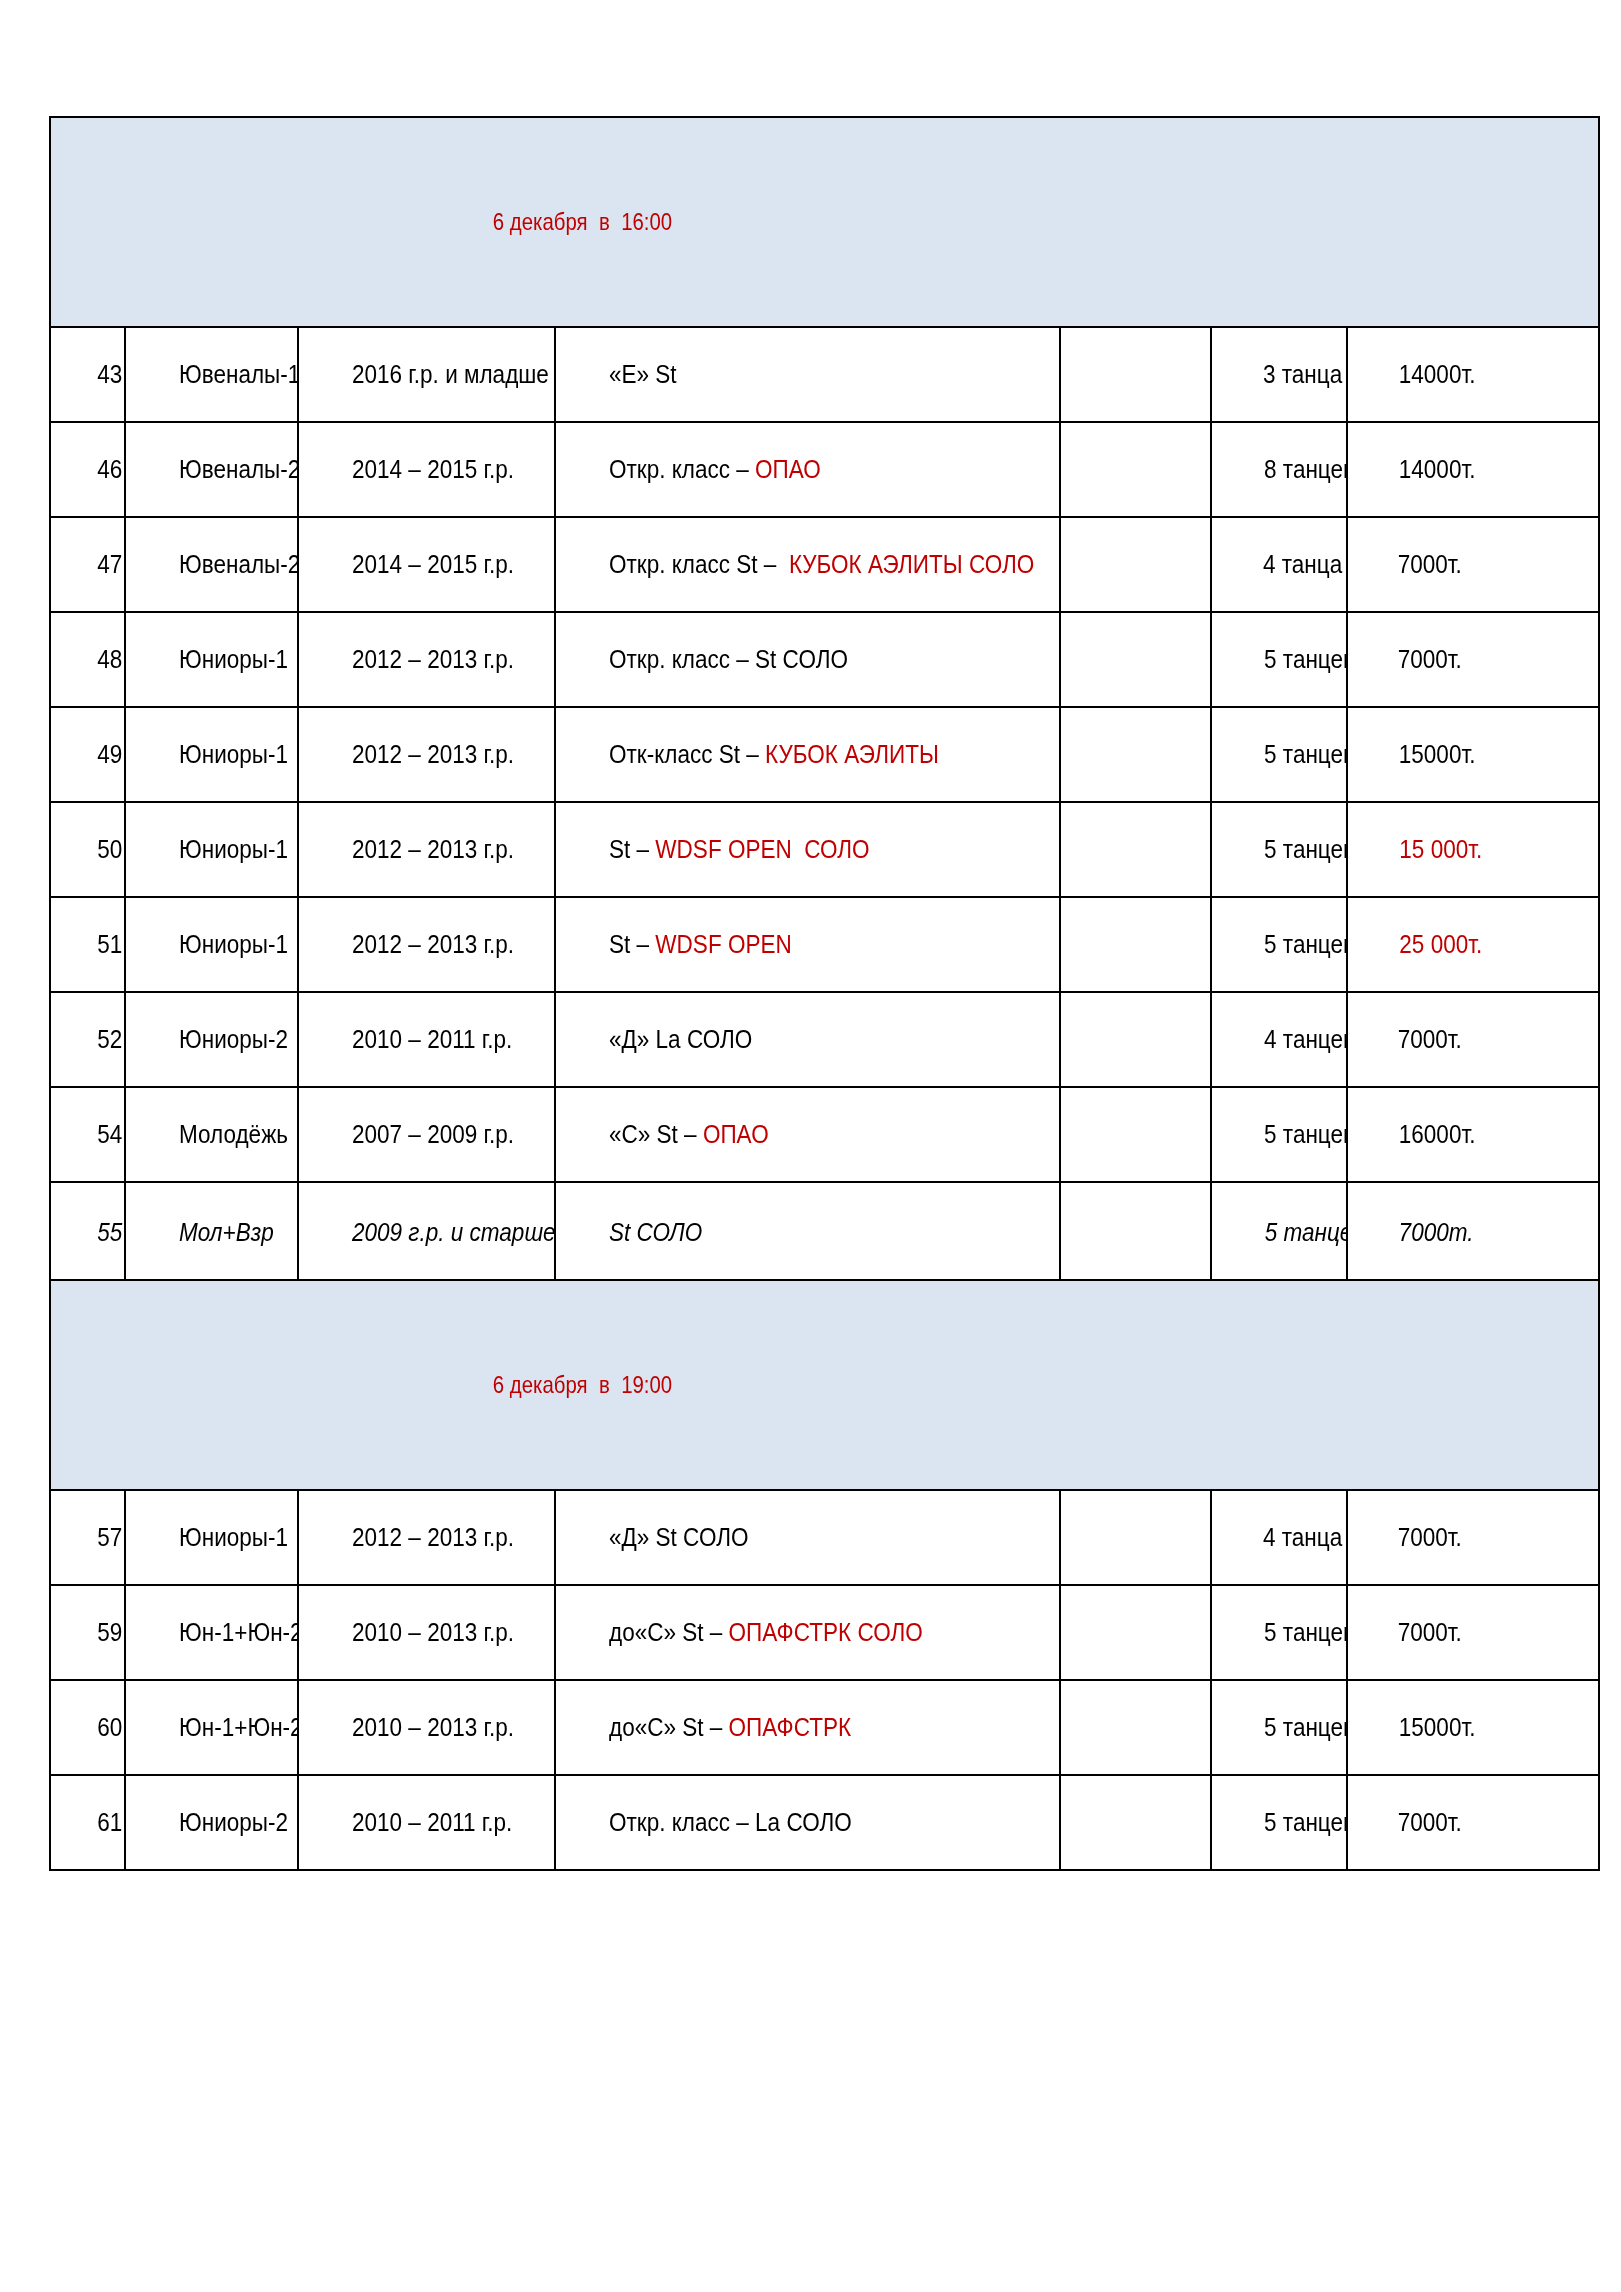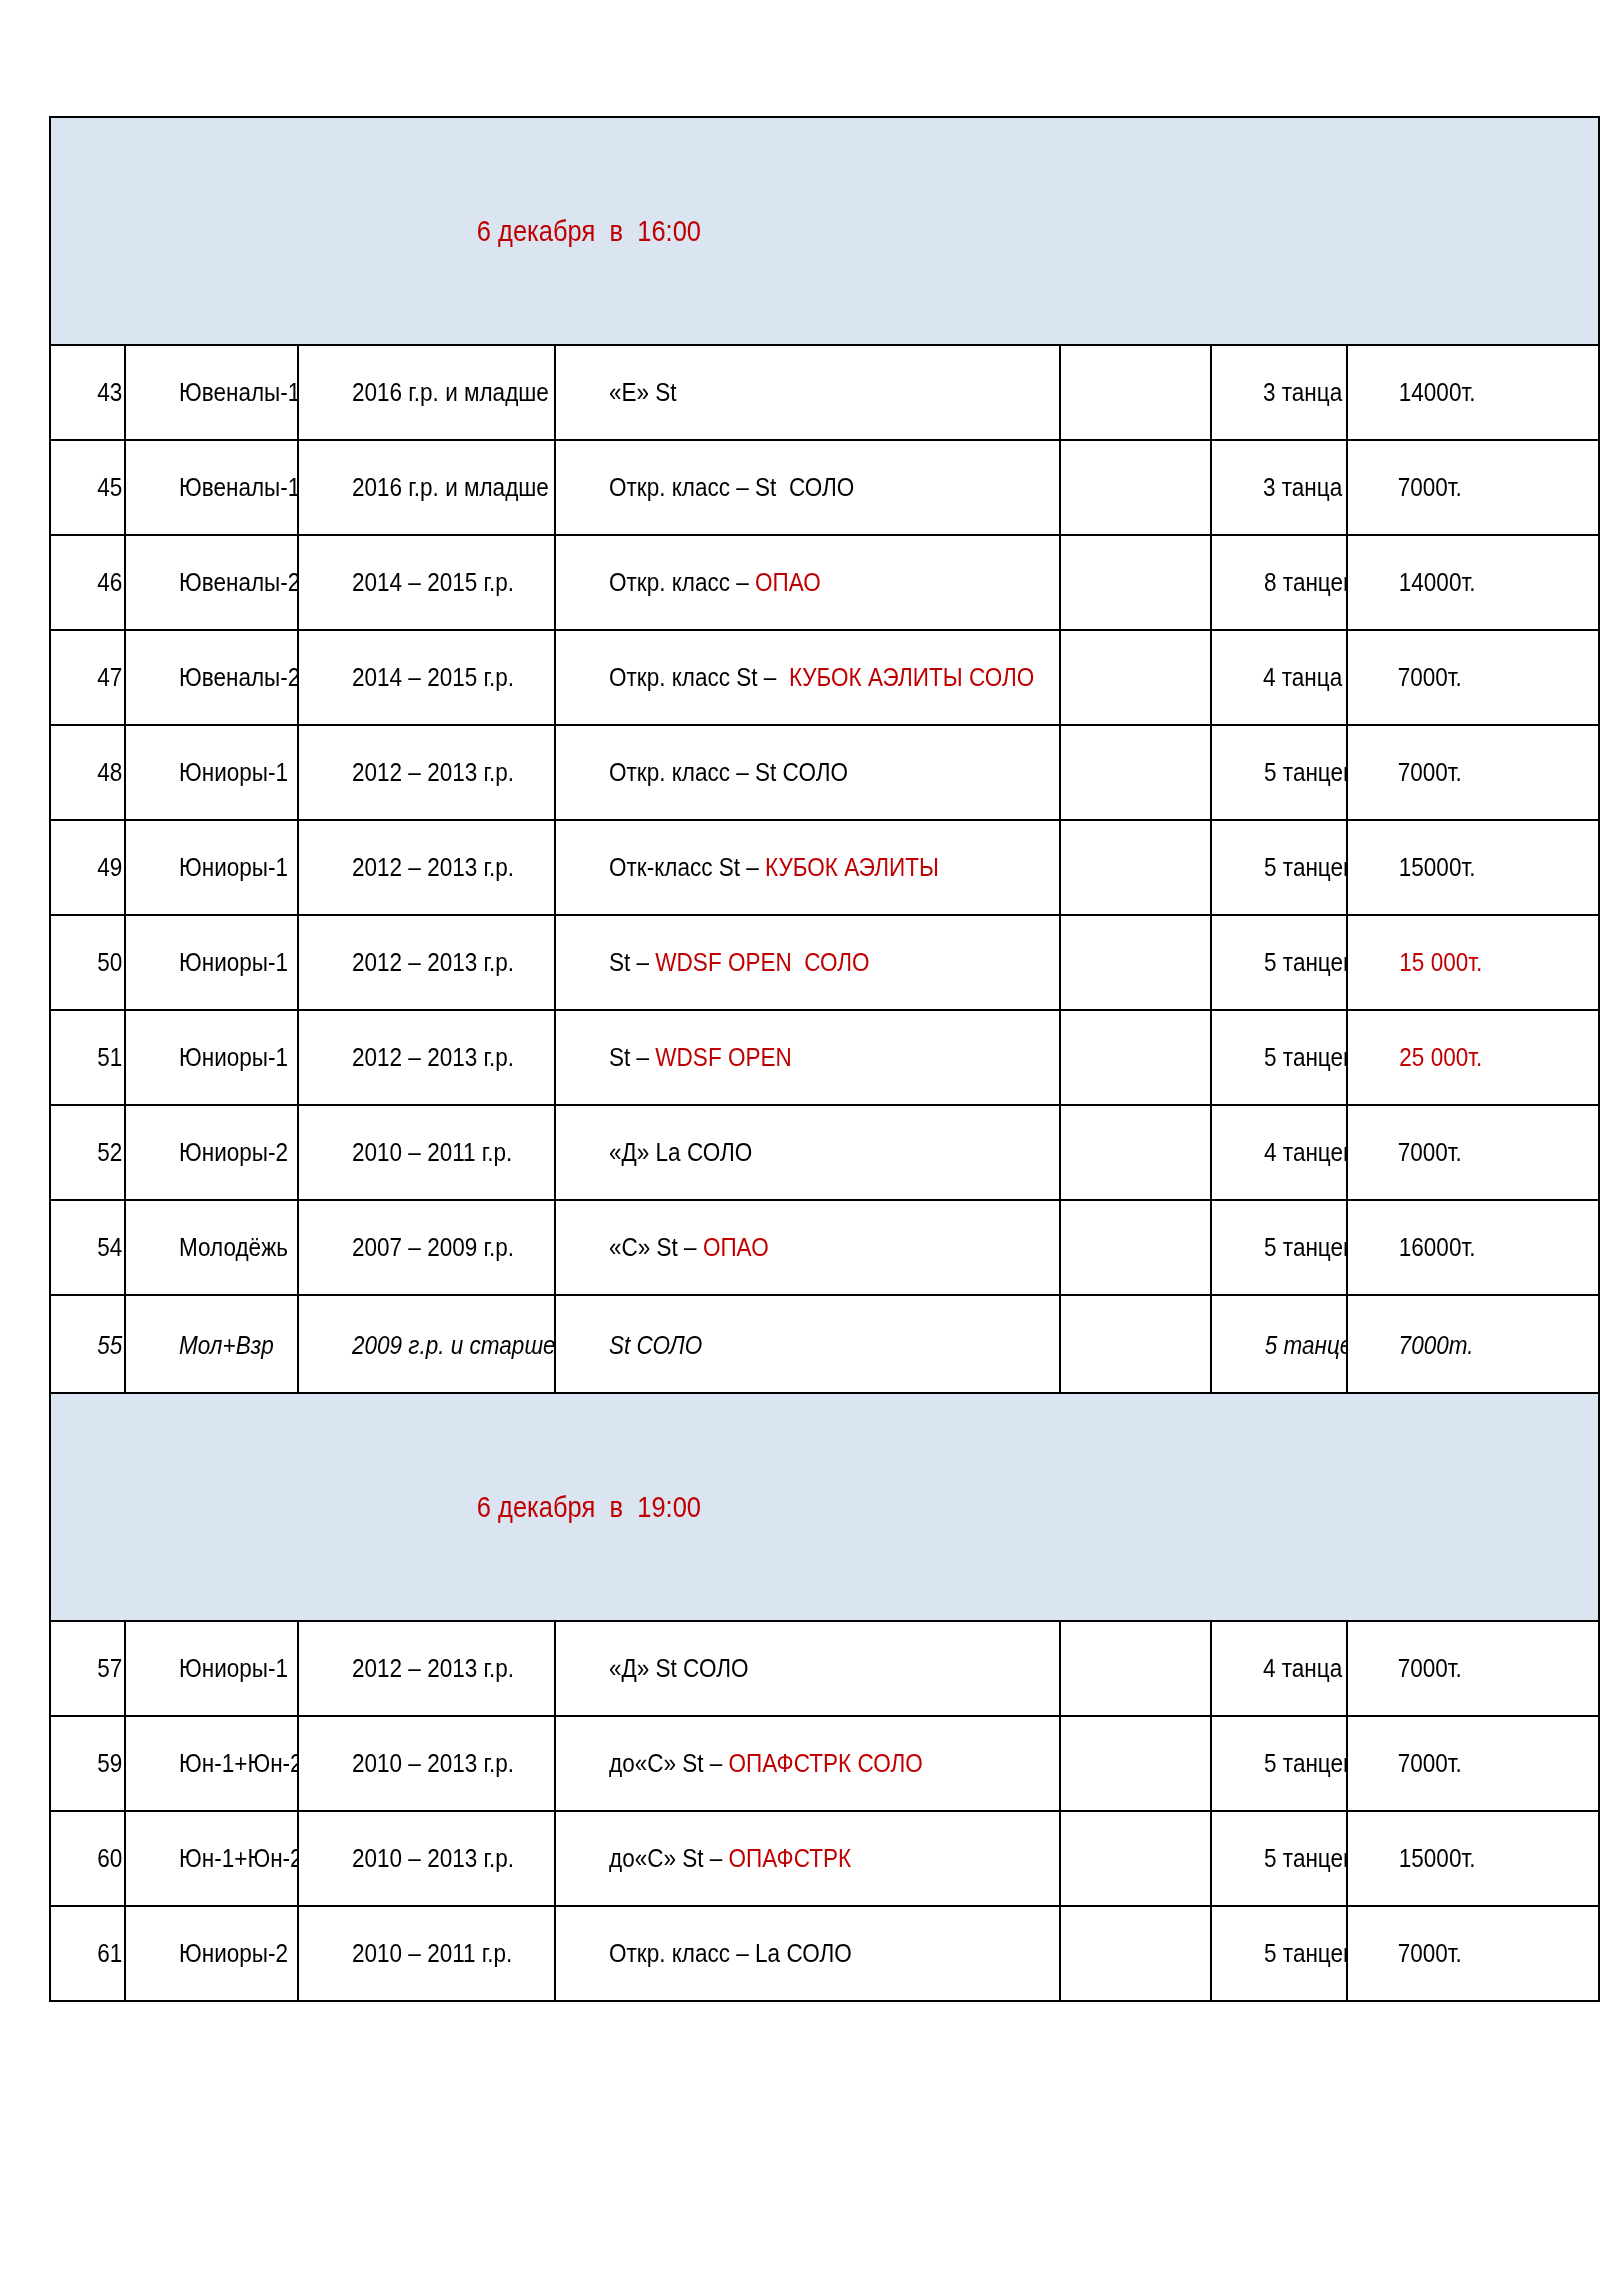--- a/index.html
+++ b/index.html
@@ -24,21 +24,21 @@
   }
   td.c{text-align:left;}
   td.l{text-align:left;padding-left:9px;margin-top:30px;}
   tr.tall td{height:71px;vertical-align:top;padding-top:2.9px;font-style:italic;}
 
   
   .cnd{display:inline-block;transform:scaleX(.85);transform-origin:0 50%;white-space:pre;}
   td.c .cnd{transform-origin:50% 50%;}
 
   td.band{background:var(--band-light,#dbe5f1);height:69px;vertical-align:middle;}
-  .band-inner{width:1010px;text-align:center;color:var(--red,#c00000);font-size:30px;}
+  .band-inner{width:1010px;text-align:center;color:var(--red,#c00000);font-size:24px;}
   .band-inner .cnd{transform-origin:50% 50%;}
 
   .red{color:var(--red,#c00000);}
 </style>
 </head>
 <body>
 
 <div class="page">
   <table class="schedule">
     <colgroup>
@@ -75,41 +75,20 @@
     <td></td>
     <td class="c">
       <span class="cnd">3 танца</span>
     </td>
     <td class="c">
       <span class="cnd">14000т.</span>
     </td>
   </tr>
 
 
-  <tr>
-    <td class="c">
-      <span class="cnd">45</span>
-    </td>
-    <td class="l">
-      <span class="cnd">Ювеналы-1</span>
-    </td>
-    <td class="l">
-      <span class="cnd">2016 г.р. и младше</span>
-    </td>
-    <td class="l">
-      <span class="cnd"><span>Откр. класс – St  СОЛО</span><span class="red"></span></span>
-    </td>
-    <td></td>
-    <td class="c">
-      <span class="cnd">3 танца</span>
-    </td>
-    <td class="c">
-      <span class="cnd">7000т.</span>
-    </td>
-  </tr>
 
   <tr>
     <td class="c">
       <span class="cnd">46</span>
     </td>
     <td class="l">
       <span class="cnd">Ювеналы-2</span>
     </td>
     <td class="l">
       <span class="cnd">2014 – 2015 г.р.</span>

